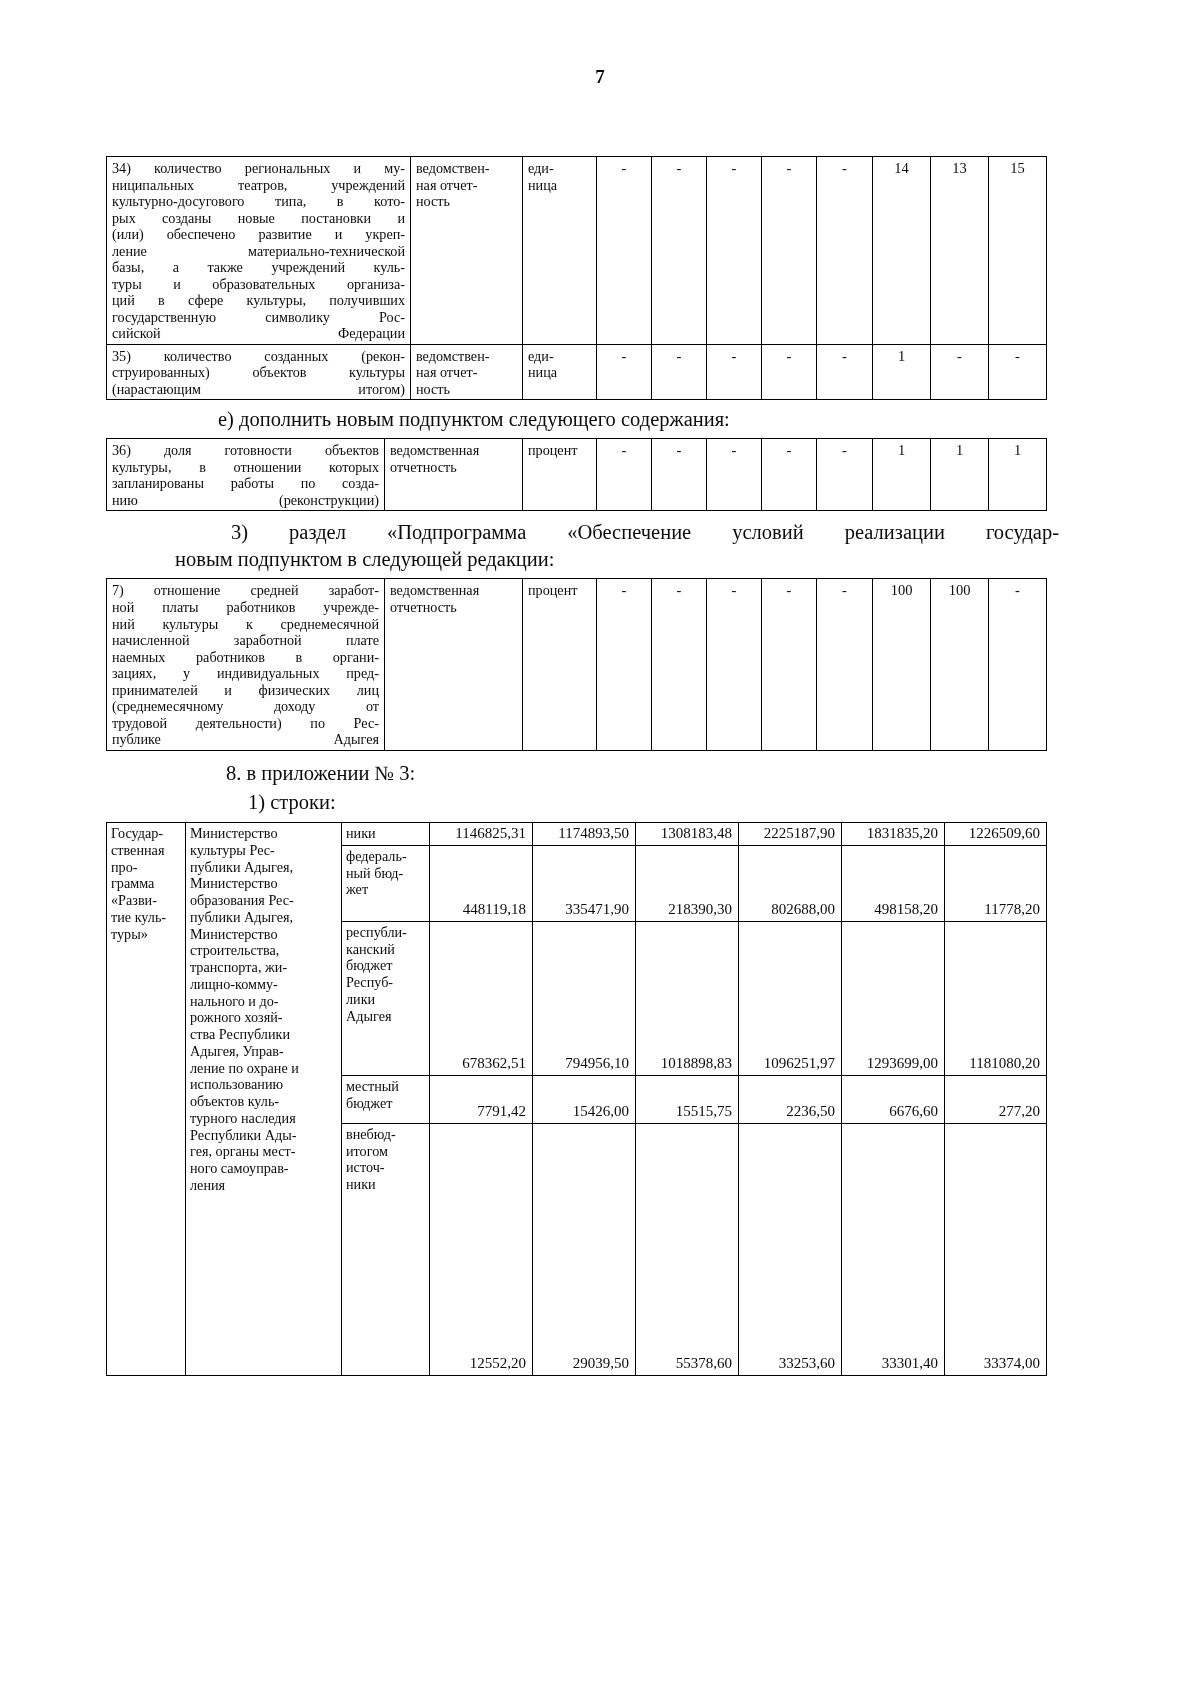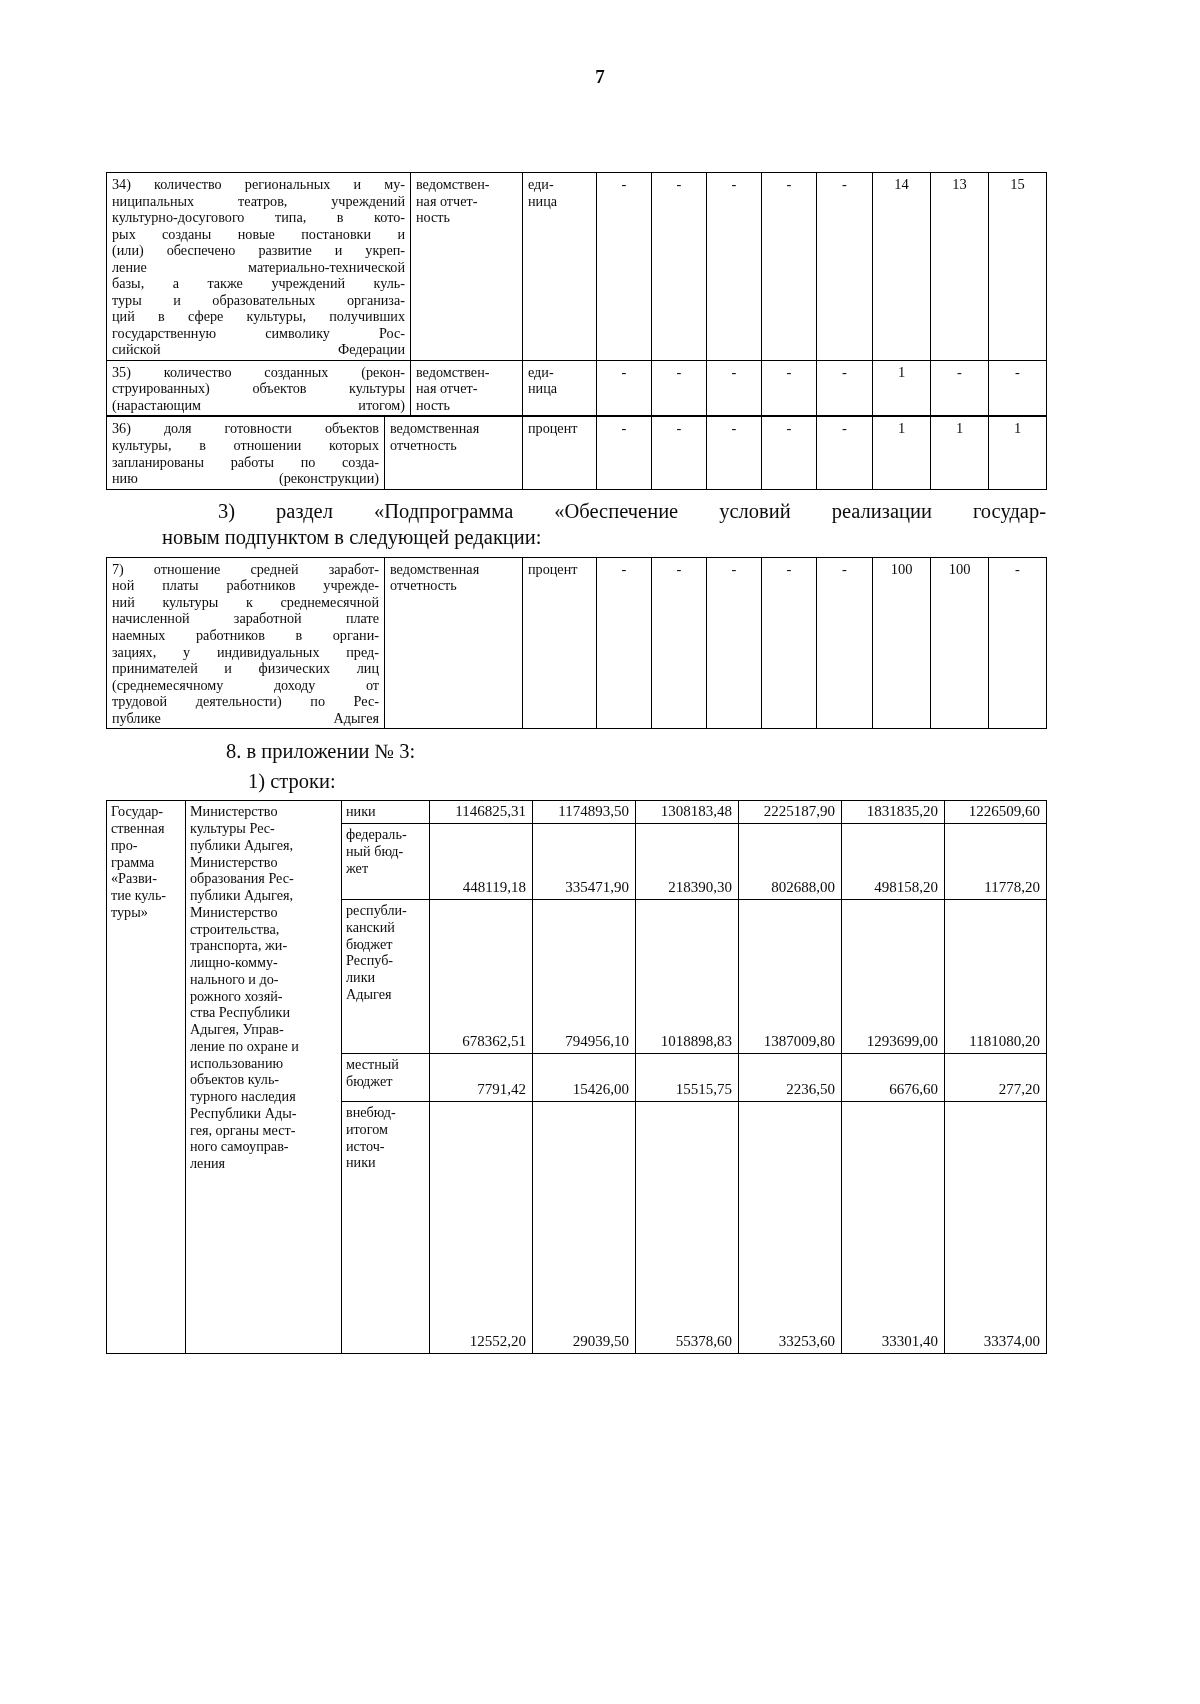--- a/index.html
+++ b/index.html
@@ -17,21 +17,21 @@
     position:absolute;
     top:66px; left:0; width:1200px;
     text-align:center;
     font-size:19px;
     font-weight:bold;
     font-family:"Liberation Serif", serif;
   }
 
   .content {
     position:absolute;
-    left:106px; top:172px;
+    left:106px; top:156px;
     width:940px;
   }
 
   
   table.doc {
     border-collapse:collapse;
     width:940px;
     table-layout:fixed;
     font-size:14.2px;
     line-height:1.165;
@@ -162,20 +162,23 @@
         <td class="num">-</td>
         <td class="num">-</td>
         <td class="num">-</td>
         <td class="num">1</td>
         <td class="num">-</td>
         <td class="num">-</td>
       </tr>
     </tbody>
       </table>
 
+    <div class="para" style="margin:6px 0 5px 0;">
+      <span class="ln" style="text-indent:112px;">е) дополнить новым подпунктом следующего содержания:</span>
+    </div>
 
     <table class="doc">
       <colgroup>
         <col style="width:278px">
         <col style="width:138px">
         <col style="width:74px">
         <col style="width:55px">
         <col style="width:55px">
         <col style="width:55px">
         <col style="width:55px">
@@ -204,21 +207,21 @@
         <td class="num">-</td>
         <td class="num">-</td>
         <td class="num">-</td>
         <td class="num">1</td>
         <td class="num">1</td>
         <td class="num">1</td>
       </tr>
     </tbody>
       </table>
 
-    <div class="para" style="margin:8px 0 6px 0;">
+    <div class="para" style="margin:8px 0 6px 13px;">
       <span class="ln stretch" style="text-indent:112px;">3) раздел «Подпрограмма «Обеспечение условий реализации государ-</span>
       <span class="ln" style="text-indent:56px;">новым подпунктом в следующей редакции:</span>
     </div>
 
     <table class="doc">
       <colgroup>
         <col style="width:278px">
         <col style="width:138px">
         <col style="width:74px">
         <col style="width:55px">
@@ -349,21 +352,21 @@
           <span>республи-</span><br>
           <span>канский</span><br>
           <span>бюджет</span><br>
           <span>Респуб-</span><br>
           <span>лики</span><br>
           <span>Адыгея</span>
         </td>
         <td class="money">678362,51</td>
         <td class="money">794956,10</td>
         <td class="money">1018898,83</td>
-        <td class="money">1387009,80</td>
+        <td class="money">1096251,97</td>
         <td class="money">1293699,00</td>
         <td class="money">1181080,20</td>
       </tr>
 
       <tr>
         <td style="height:44px;margin-left:16px;">
           <span>местный</span><br>
           <span>бюджет</span>
         </td>
         <td class="money">7791,42</td>

